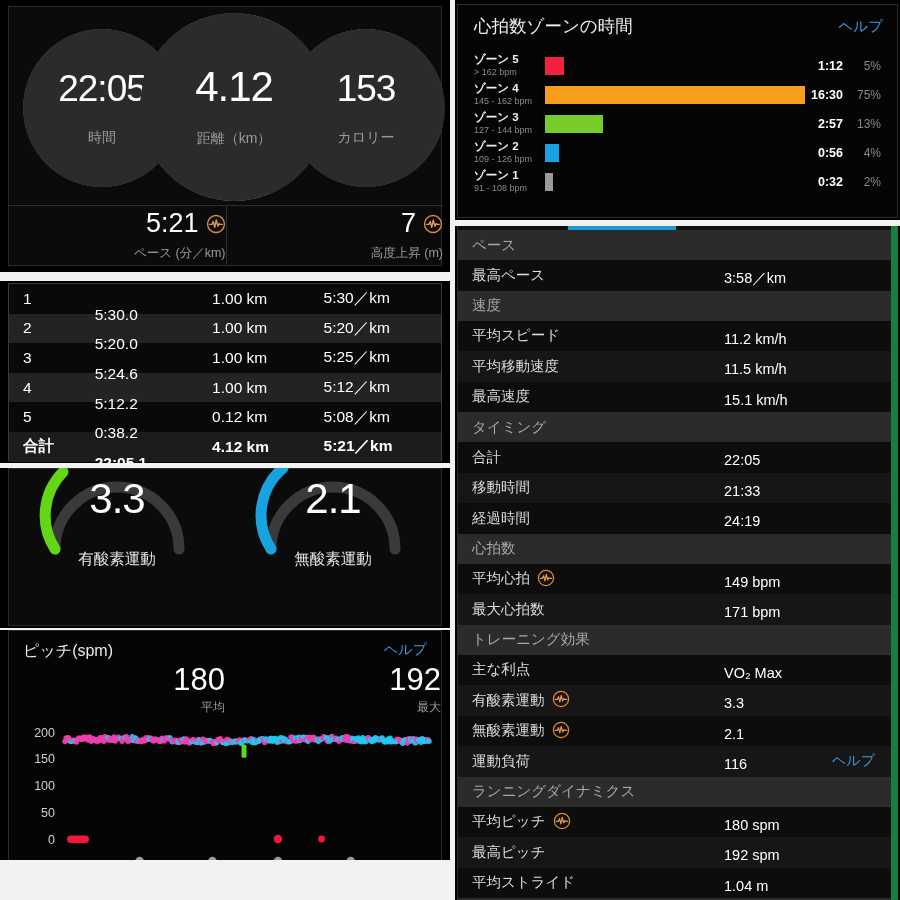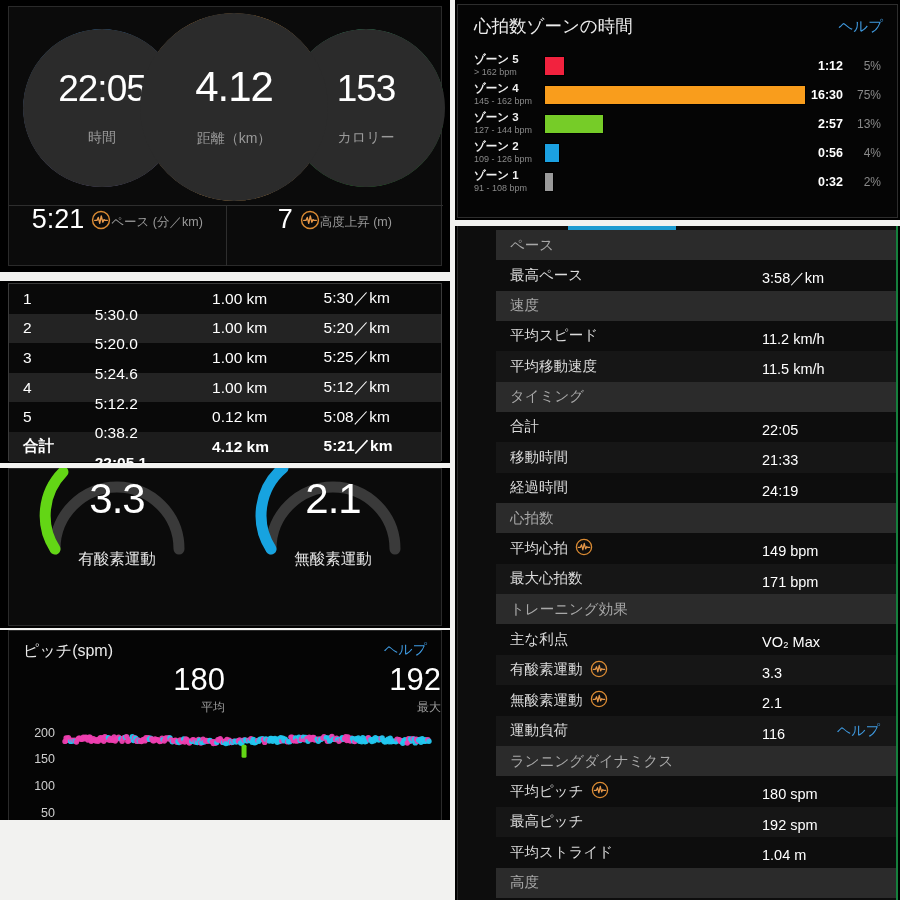--- a/index.html
+++ b/index.html
@@ -47,21 +47,21 @@
     background:#2b2b2b; }
   #ring-cal .val { font-size:37px; }
   #ring-cal .lbl { font-size:14px; }
 
   .ring-svg { position:absolute; left:0; top:0; pointer-events:none; }
 
   .subrow {
     position:absolute; left:0; top:198px; width:434px; height:61px;
     display:flex; border-top:1px solid #2e2e2e;
   }
-  .subcell { flex:1; display:flex; flex-direction:row; align-items:flex-start;
+  .subcell { flex:1; display:flex; flex-direction:column; align-items:flex-end;
              justify-content:center; }
   .subcell + .subcell { border-left:1px solid #2e2e2e; }
   .subcell .top { display:flex; align-items:center; gap:7px; }
   .subcell .num { color:#fff; font-size:27px; line-height:1; }
   .subcell .cap { color:#9a9a9a; font-size:12.5px; margin-top:8px; }
 
   .hr-icon { width:20px; height:20px; display:inline-block; }
 
   
   #lap-panel { left:0; top:281px; width:450px; height:182px; }
@@ -83,21 +83,21 @@
               background:#0b0b0b; border:1px solid #2a2a2a; }
   .te-cells { display:flex; height:135px; }
   .te-cell { flex:1; position:relative; display:flex; flex-direction:column;
              align-items:center; }
   .te-gauge { position:relative; width:168px; height:96px; margin-top:-24px; }
   .te-num { position:absolute; left:0; right:0; top:30px; text-align:center;
             color:#fff; font-size:42px; letter-spacing:-1px; }
   .te-lbl { color:#e8e8e8; font-size:15.5px; margin-top:8px; }
 
   
-  #pitch-panel { left:0; top:630px; width:450px; height:190px; }
+  #pitch-panel { left:0; top:630px; width:450px; height:230px; }
   .pitch-inner { position:absolute; left:8px; top:0; width:434px; height:268px;
                  background:#050505; border:1px solid #2a2a2a; }
   .pitch-head { display:flex; justify-content:space-between; align-items:flex-start;
                 padding:10px 14px 0 14px; }
   .pitch-title { color:#e9e9e9; font-size:16px; }
   .pitch-help { color:#3f9ae0; font-size:14px; }
   .pitch-stats { display:flex; margin-top:2px; }
   .pitch-stat { flex:1; text-align:right; }
   .pitch-stat .n { color:#fff; font-size:31px; line-height:1.05; }
   .pitch-stat .c { color:#9a9a9a; font-size:12px; margin-top:2px; }
@@ -122,21 +122,21 @@
   .hrz-bar { position:absolute; left:0; top:1px; height:20px; border:1px solid #000; }
   .hrz-time { width:56px; text-align:right; color:#ffffff; font-size:12.5px;
               font-weight:bold; }
   .hrz-pct { width:44px; text-align:right; color:#8a8a8a; font-size:12px;
              padding-right:6px; }
 
   
   #detail-panel { left:455px; top:226px; width:445px; height:674px; }
   .detail-inner { position:absolute; left:2px; top:0; width:441px; height:674px;
                   background:#0d0d0d; border-left:1px solid #2a2a2a;
-                  border-right:2px solid #15803d; overflow:hidden;padding-left:38px; }
+                  border-right:7px solid #15803d; overflow:hidden; }
   .scroll-ind { position:absolute; left:110px; top:0px; width:108px; height:4px;
                 background:#1d9bd1; }
   .d-group { background:#2b2b2b; color:#a8a8a8; font-size:14.5px;
              height:30px; display:flex; align-items:center; padding-left:14px; }
   .d-row { height:30.5px; display:flex; align-items:center; padding:0 16px 0 14px;
            background:#0d0d0d; }
   .d-row.alt { background:#161616; }
   .d-label { flex:0 0 252px; color:#dcdcdc; font-size:14.5px;
              display:flex; align-items:center; gap:7px; }
   .d-value { color:#ffffff; font-size:14.5px; flex:1;margin-top:6px; }
@@ -720,20 +720,24 @@
           </div>
           <div class="d-group">速度</div>
           <div class="d-row">
             <span class="d-label">平均スピード</span>
             <span class="d-value">11.2 km/h</span>
           </div>
           <div class="d-row alt">
             <span class="d-label">平均移動速度</span>
             <span class="d-value">11.5 km/h</span>
           </div>
+          <div class="d-row">
+            <span class="d-label">最高速度</span>
+            <span class="d-value">15.1 km/h</span>
+          </div>
           <div class="d-group">タイミング</div>
           <div class="d-row">
             <span class="d-label">合計</span>
             <span class="d-value">22:05</span>
           </div>
           <div class="d-row alt">
             <span class="d-label">移動時間</span>
             <span class="d-value">21:33</span>
           </div>
           <div class="d-row">

